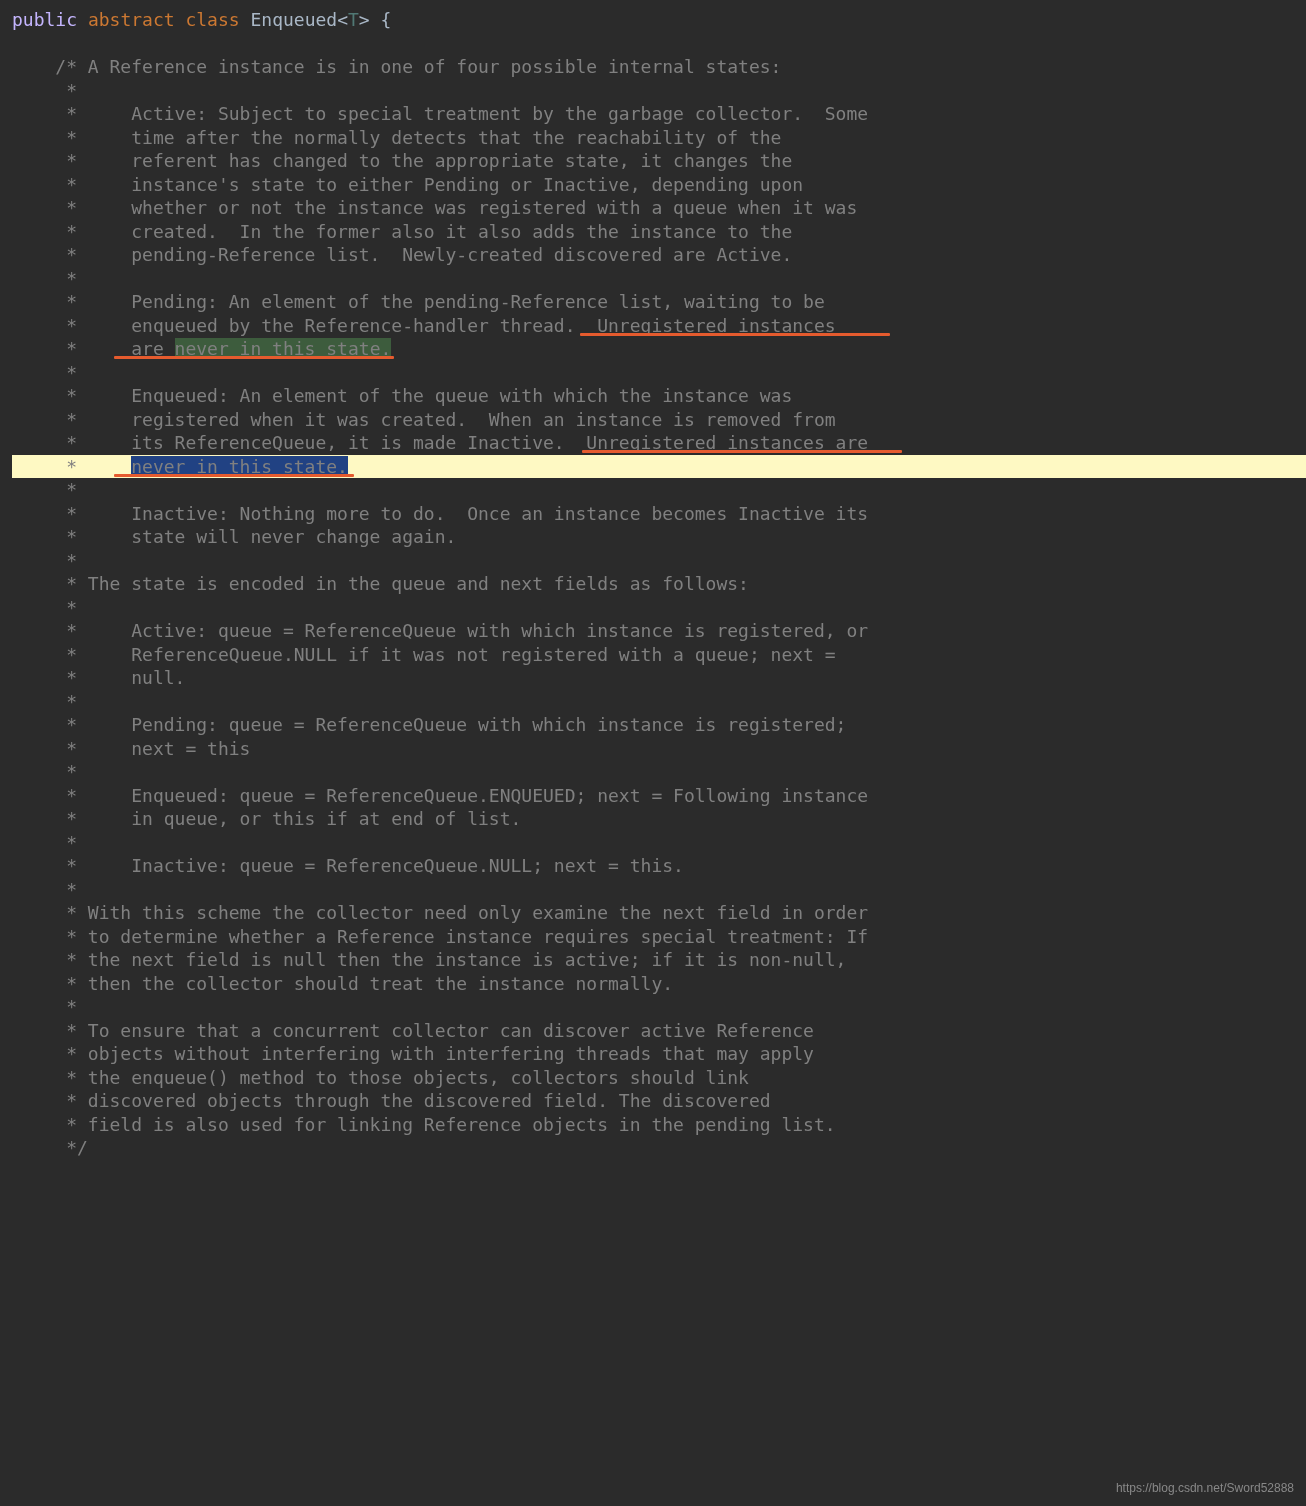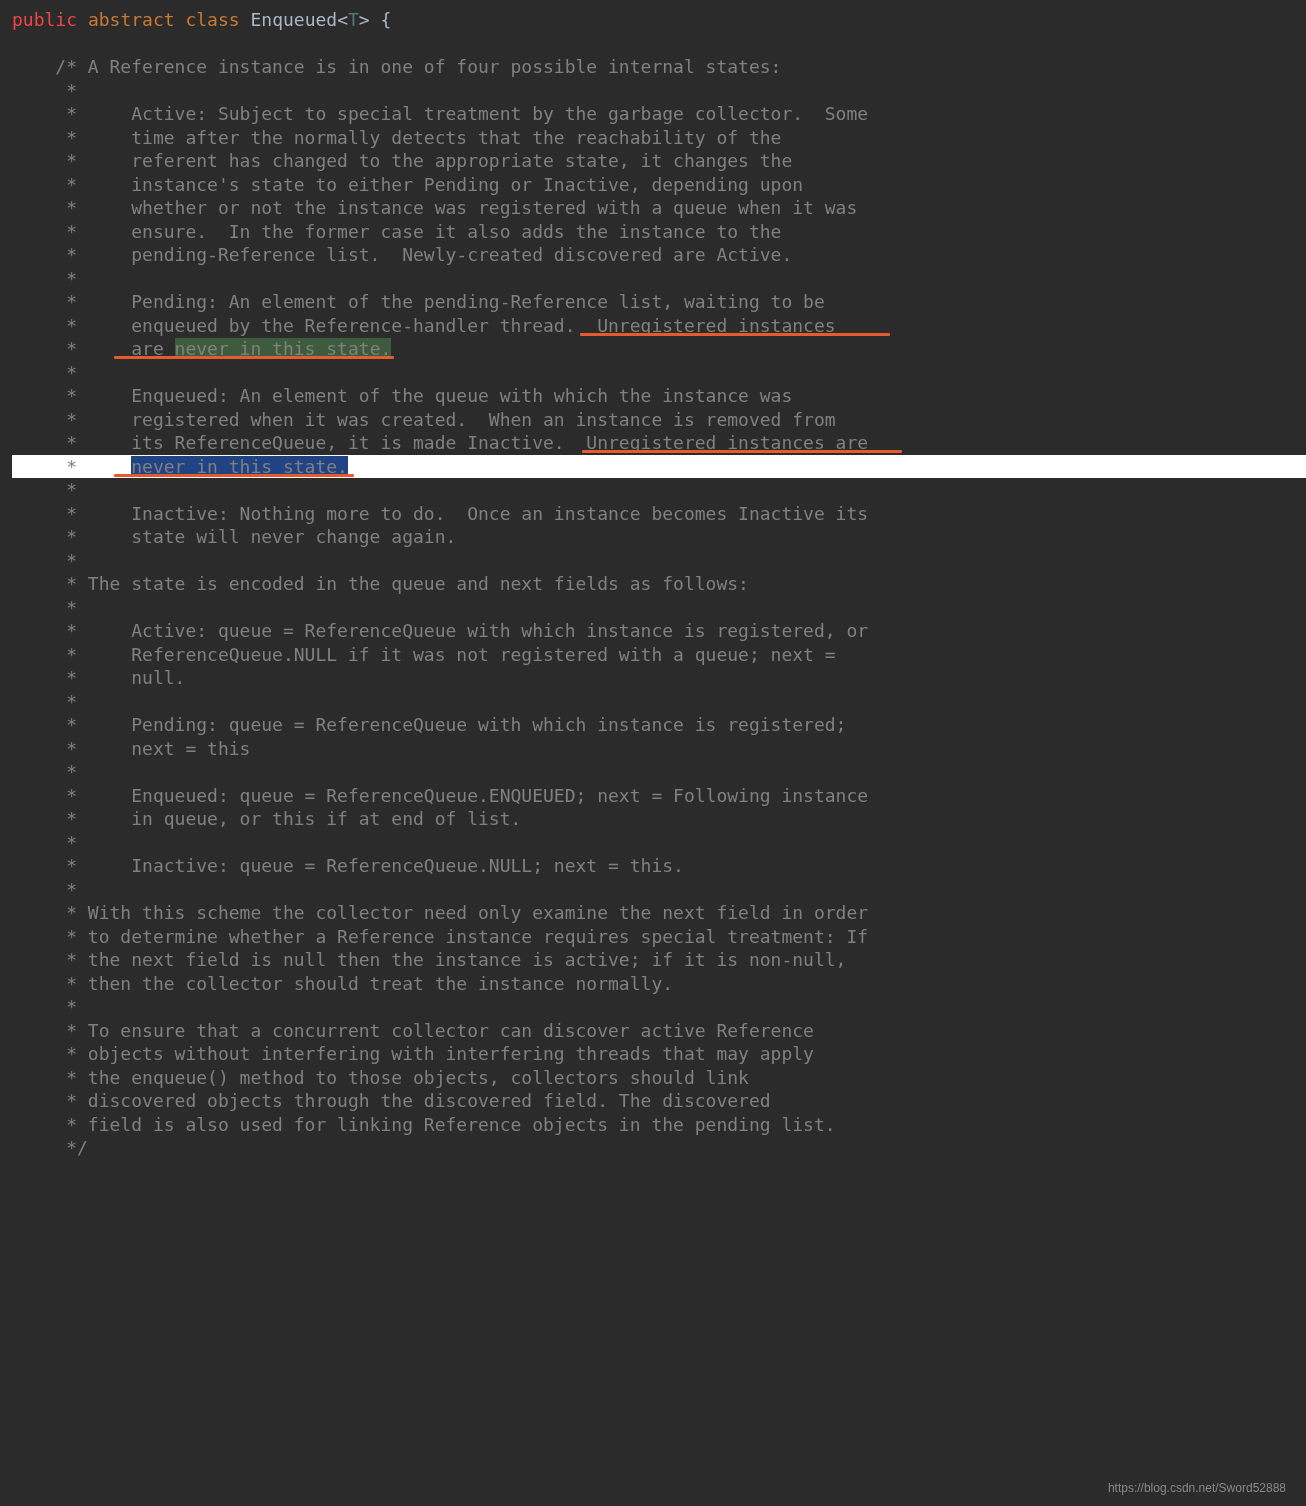--- a/index.html
+++ b/index.html
@@ -12,68 +12,68 @@
     color: #808080;
     width: 1306px;
     height: 1506px;
     overflow: hidden;
     position: relative;
   }
   .code-area {
     padding: 8px 0 0 12px;
     white-space: pre;
   }
-  .kw-public { color: #ef4444; margin-top: 48px; }
+  .kw-public { color: #c4b5fd; margin-top: 48px; }
   .kw-abstract { color: #cc7832; }
   .kw-class { color: #cc7832; margin-top: 48px; }
   .class-name { color: #a9b7c6; }
   .generic { color: #507874; }
   .brace { color: #a9b7c6; }
   .comment { color: #808080; }
   .highlight-green {
     background: #3d5c3d;
     color: #808080;
   }
   .highlight-blue {
     background: #214283;
     color: #808080;
   }
   .current-line {
-    background: #ffffff;
+    background: #fef9c3;
     display: inline-block;
     width: 100%;
   }
   .underline-orange {
     position: absolute;
     height: 3px;
     background: #e55b2e;
     border-radius: 1px;
   }
   .watermark {
     position: absolute;
     bottom: 6px;
-    right: 20px;
+    right: 12px;
     font-size: 12px;
     color: #888;
     font-family: sans-serif;
   }
 </style>
 </head>
 <body>
 
 <div class="code-area"><span><span class="kw-public">public</span> <span class="kw-abstract">abstract</span> <span class="kw-class">class</span> <span class="class-name">Enqueued</span><span class="class-name">&lt;</span><span class="generic">T</span><span class="class-name">&gt;</span><span class="brace"> {</span></span>
 
 <span class="comment">    /* A Reference instance is in one of four possible internal states:</span>
 <span class="comment">     *</span>
 <span class="comment">     *     Active: Subject to special treatment by the garbage collector.  Some</span>
 <span class="comment">     *     time after the normally detects that the reachability of the</span>
 <span class="comment">     *     referent has changed to the appropriate state, it changes the</span>
 <span class="comment">     *     instance's state to either Pending or Inactive, depending upon</span>
 <span class="comment">     *     whether or not the instance was registered with a queue when it was</span>
-<span class="comment">     *     ensure.  In the former case it also adds the instance to the</span>
+<span class="comment">     *     created.  In the former also it also adds the instance to the</span>
 <span class="comment">     *     pending-Reference list.  Newly-created discovered are Active.</span>
 <span class="comment">     *</span>
 <span class="comment">     *     Pending: An element of the pending-Reference list, waiting to be</span>
 <span class="comment">     *     enqueued by the Reference-handler thread.  Unregistered instances</span>
 <span class="comment"><span>     *     are </span><span class="highlight-green">never in this state.</span></span>
 <span class="comment">     *</span>
 <span class="comment">     *     Enqueued: An element of the queue with which the instance was</span>
 <span class="comment">     *     registered when it was created.  When an instance is removed from</span>
 <span class="comment">     *     its ReferenceQueue, it is made Inactive.  Unregistered instances are</span>
 <span class="current-line"><span class="comment"><span>     *     </span><span class="highlight-blue">never in this state.</span></span></span>

